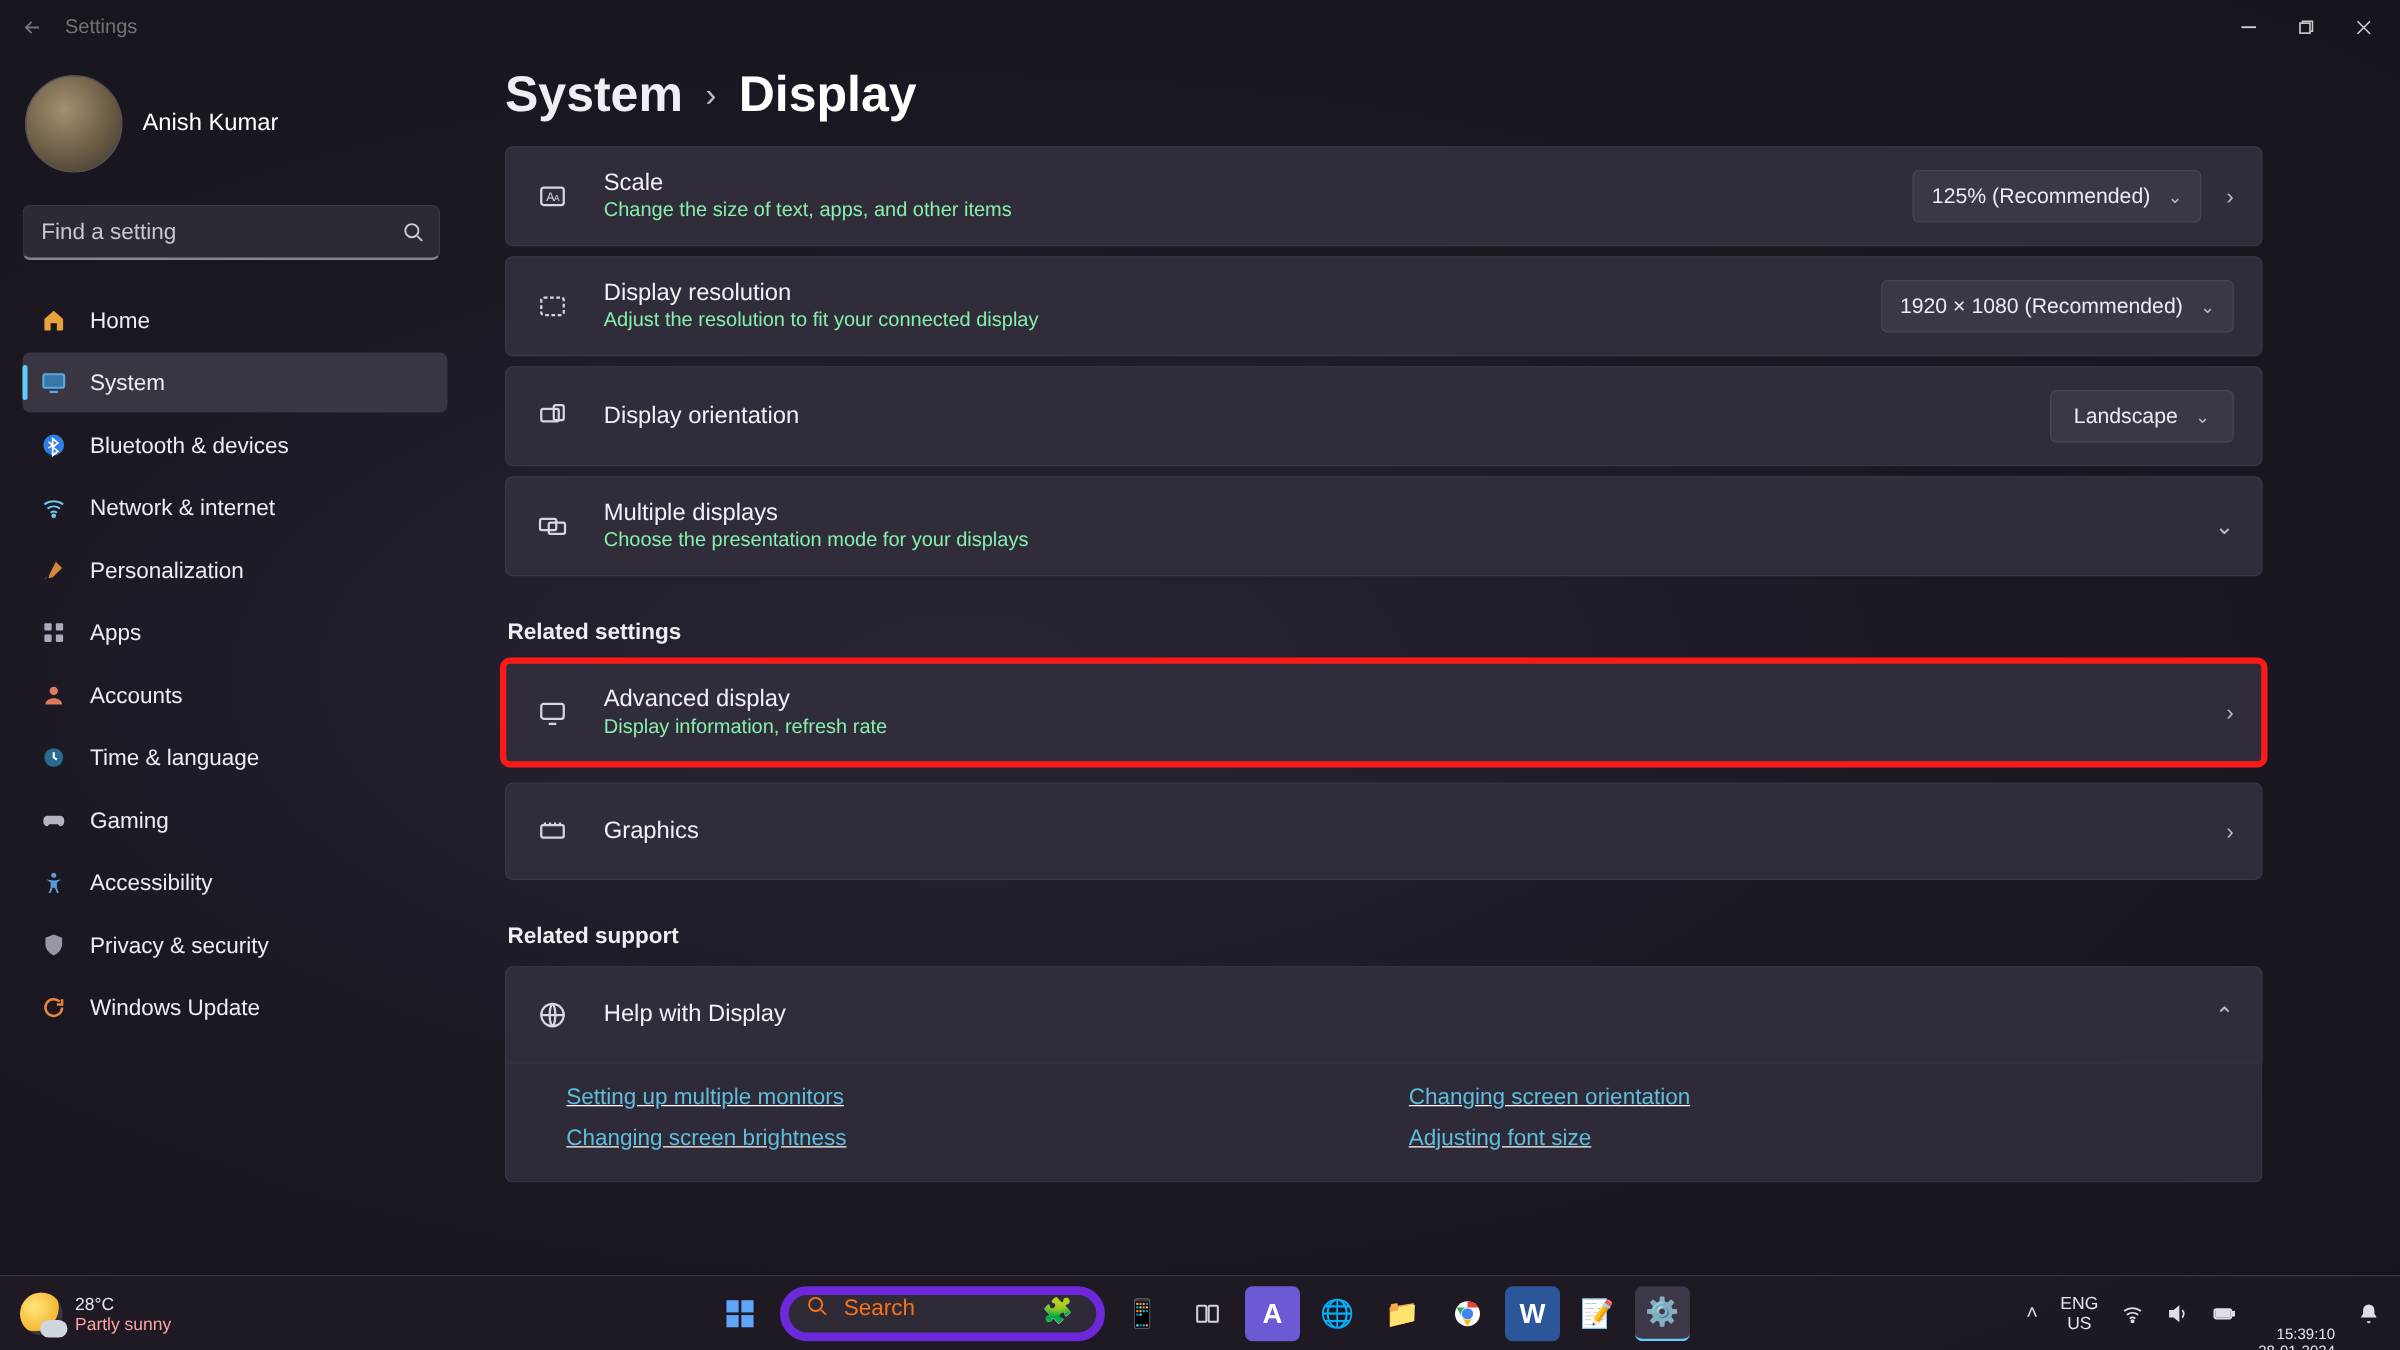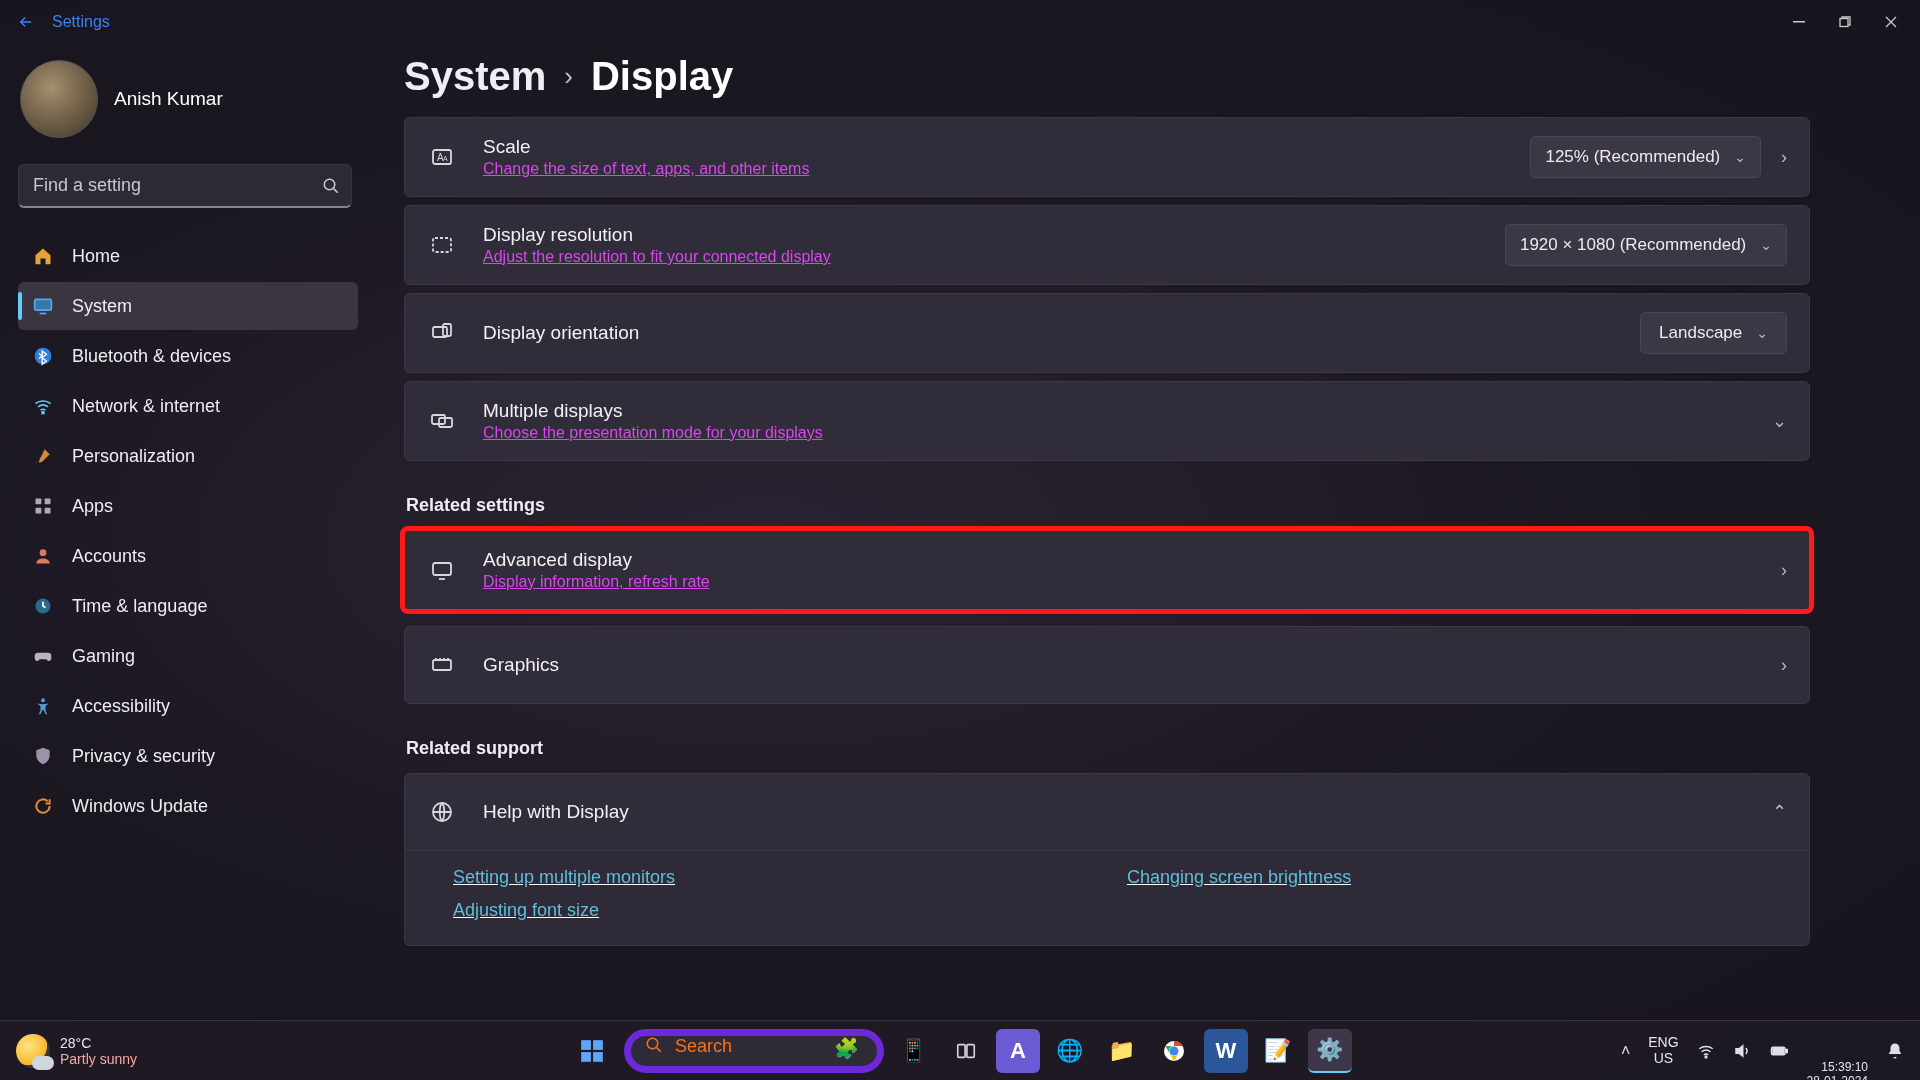--- a/index.html
+++ b/index.html
@@ -5,21 +5,21 @@
 * { margin: 0; padding: 0; box-sizing: border-box; font-family: "Segoe UI", sans-serif; }
 html, body { width: 1920px; height: 1080px; overflow: hidden; }
 body {
   background: #1f1b24;
   background: radial-gradient(ellipse at 40% 50%, #2a2432 0%, #1c1822 50%, #17141d 100%);
   color: #fff;
 }
 
 .titlebar {
   height: 44px; display: flex; align-items: center; padding: 0 6px 0 10px;
-  color: #3b82f6; font-size: 16px;
+  color: #737373; font-size: 16px;
 }
 .titlebar .back { width: 32px; height: 32px; display:flex; align-items:center; justify-content:center; cursor:pointer; }
 .titlebar .title { margin-left: 10px; }
 .titlebar .spacer { flex: 1; }
 .titlebar .winbtn { width: 46px; height: 30px; display:flex; align-items:center; justify-content:center; cursor:pointer; color:#ccc; }
 
 .app { display: flex; height: calc(100% - 44px - 60px); }
 
 .sidebar { width: 370px; padding: 16px 12px 0 18px; display:flex; flex-direction:column; }
 .profile { display:flex; align-items:center; gap: 16px; margin-bottom: 26px; margin-left: 2px; }
@@ -54,21 +54,21 @@
 .breadcrumb .crumb-current { color: #fff; }
 
 .card {
   background: #312c39; border: 1px solid #3c3744; border-radius: 6px;
   display:flex; align-items:center; padding: 18px 22px; margin-bottom: 8px;
   min-height: 78px; cursor:pointer;
 }
 .card .lead-icon { width: 30px; color:#d9d6df; display:flex; align-items:center; justify-content:center; margin-right: 26px; }
 .card .texts { flex: 1; }
 .card .ttl { font-size: 19px; color:#f2f0f5; }
-.card .sub { font-size: 16px; color:#d946ef; margin-top: 2px; text-decoration: underline; }
+.card .sub { font-size: 16px; color:#86efac; margin-top: 2px; }
 .card .trail { display:flex; align-items:center; gap: 20px; }
 .dropdown {
   background: #3c3744; border: 1px solid #4a4553; border-radius: 5px;
   padding: 10px 14px; display:flex; align-items:center; gap: 14px;
   font-size: 17px; color:#eceaf0;
 }
 .dropdown.small { padding: 10px 18px; }
 .chev-icon { color:#bdb9c5; font-size: 14px; }
 
 .highlight { outline: 5px solid #ff1a1a; outline-offset: -1px; border-radius: 4px; }
@@ -385,20 +385,21 @@
       </div>
       <div class="texts">
         <div class="ttl">Help with Display</div>
       </div>
       <div class="trail">
         <span class="chev-icon" style="font-size:18px;">⌃</span>
       </div>
     </div>
     <div class="help-links">
       <a>Setting up multiple monitors</a>
+      <a>Changing screen orientation</a>
       <a>Changing screen brightness</a>
       <a>Adjusting font size</a>
     </div>
   </div>
 </div>
 
 <div class="taskbar">
   <div class="weather">
     <div class="weather-icon"></div>
     <div>

